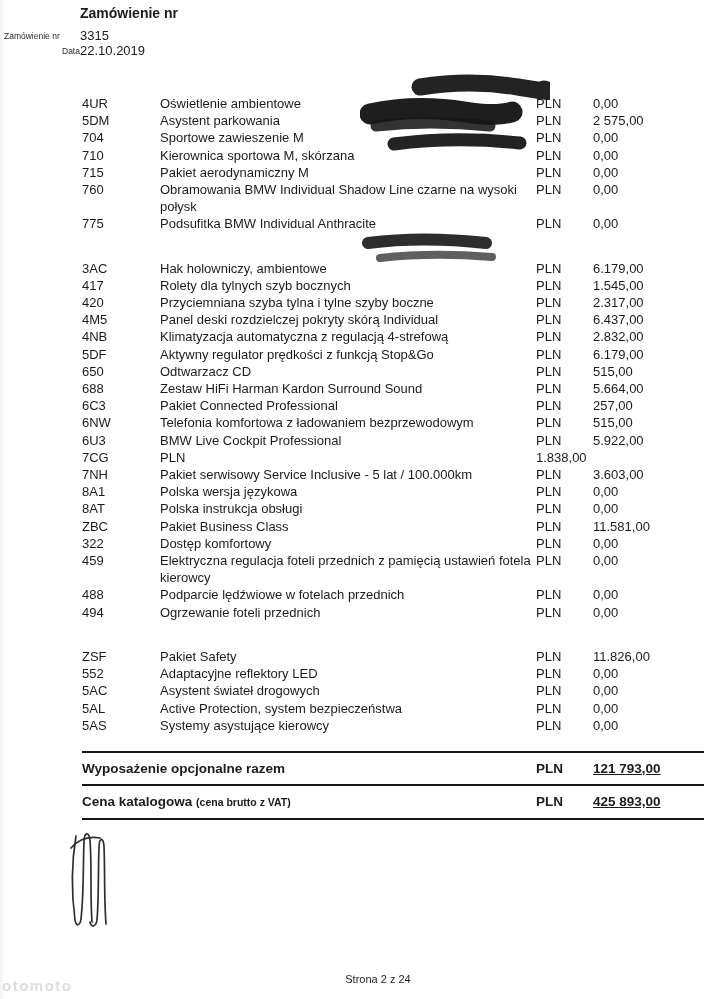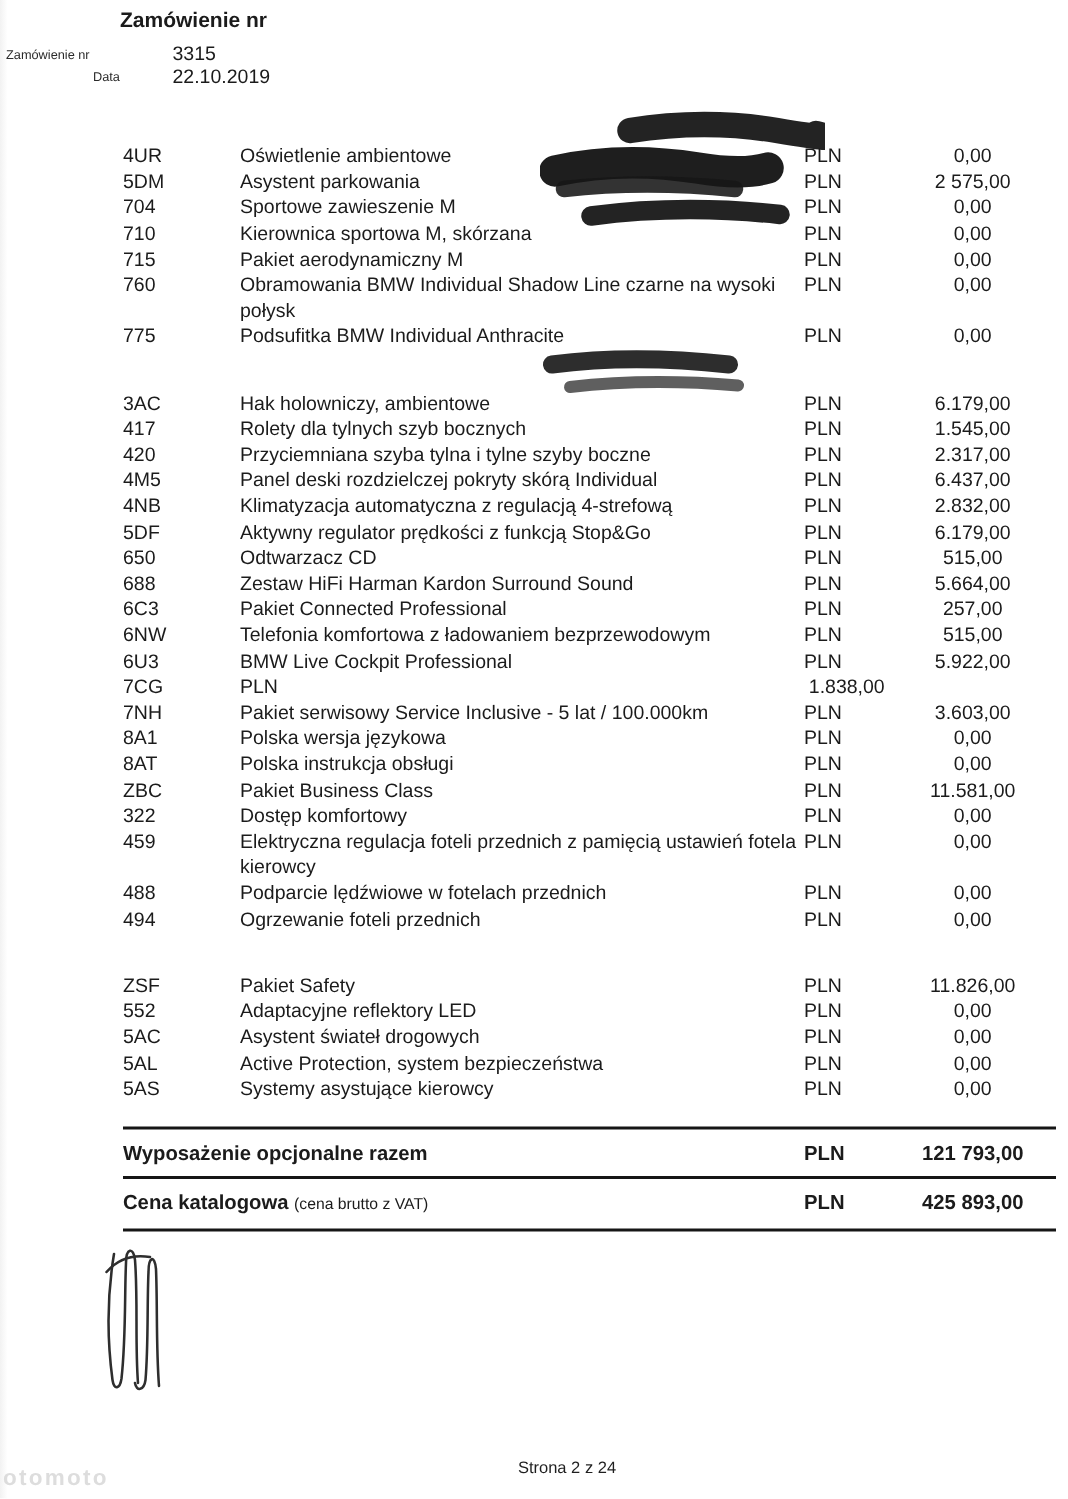--- a/index.html
+++ b/index.html
@@ -21,53 +21,53 @@
     font-size: 8.5px;
     color: #2a2a2a;
     white-space: nowrap;
   }
   .ml1 { left: 4px;  top: 31px; }
   .ml2 { left: 30px; top: 46px; margin-left: 32px; }
 
   
   .header { position: absolute; left: 80px; top: 5px; }
   .title  { font-size: 14px; font-weight: 700; margin-bottom: 7px; }
-  .hval   { font-size: 13px; line-height: 15px; margin-left: 35px; }
+  .hval   { font-size: 13px; line-height: 15px; }
 
   
   .content {
     position: absolute;
     left: 82px; top: 95px;
     width: 622px;
     font-size: 13px;
     line-height: 17.2px;
   }
   .group { margin-bottom: 27px; }
   .group:last-child { margin-bottom: 17px; }
   .row {
     display: grid;
     grid-template-columns: 78px 376px 57px 111px;
     align-items: start;
   }
-  .row .amt { text-align: center; }
+  .row .amt { text-align: left; }
   .row .cur { text-align: left; }
 
   
   .totals { border-top: 2px solid #161616; }
   .trow {
     display: grid;
     grid-template-columns: 454px 57px 111px;
     padding: 7px 0 7px 0;
     border-bottom: 2px solid #161616;
     font-weight: 700;
     font-size: 13.5px;
     align-items: baseline;
   }
-  .trow .amt { text-align: center; }
-  .note { font-size: 10.5px; font-weight: 400; }
+  .trow .amt { text-align: left; text-decoration: underline; }
+  .note { font-size: 10.5px; font-weight: 700; }
 
   
   .redact { position: absolute; filter: blur(0.4px); }
   .r1 { left: 360px; top: 74px; }
   .r2 { left: 360px; top: 232px; }
   .signature { position: absolute; left: 66px; top: 824px; }
 
   .watermark {
     position: absolute;
     left: 2px; top: 977px;

